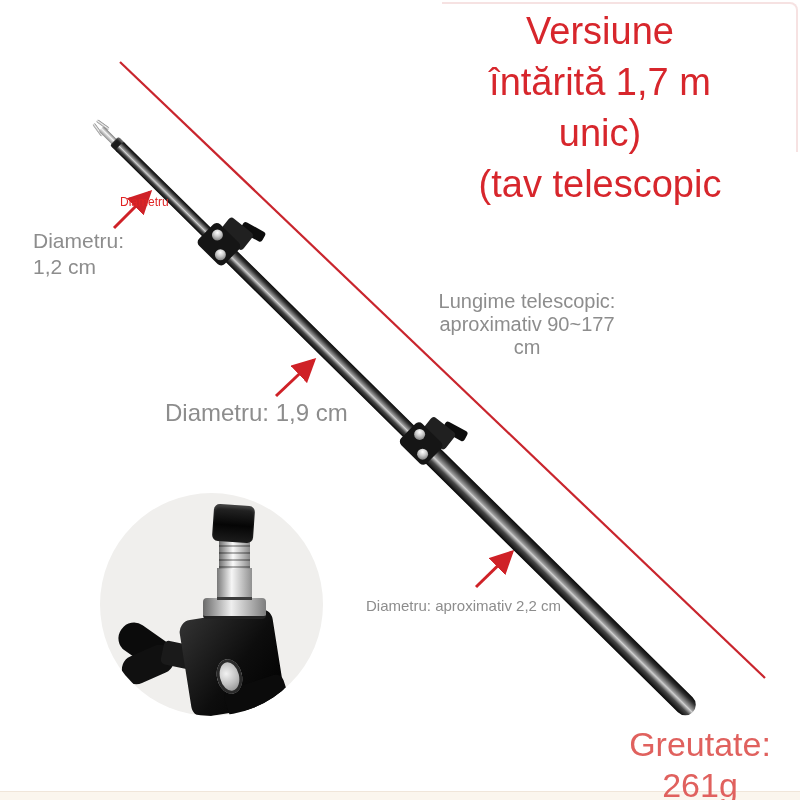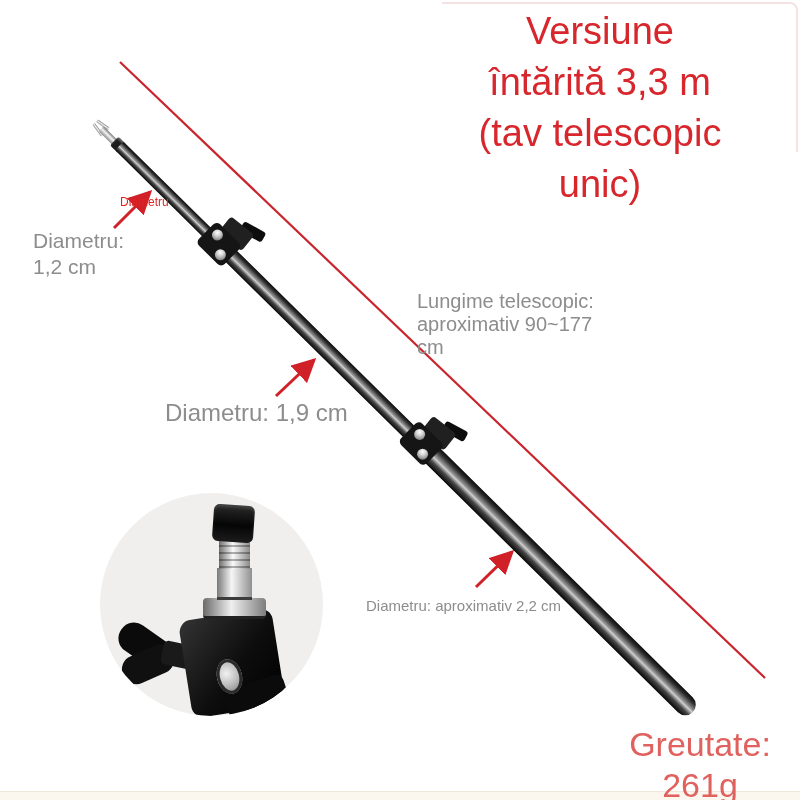--- a/index.html
+++ b/index.html
@@ -89,21 +89,21 @@
   
   .txt { position:absolute; z-index:4; }
   .title-block {
     left:430px; top:6px; width:340px; text-align:center;
     color:var(--title-red,#d7262c); font-size:38px; line-height:51px; font-weight:500;
   }
   .title-block span { display:block; }
   .fixare-label { left:120px; top:195px; font-size:12px; color:var(--accent-red,#e02424); }
   .gray { color:var(--gray-text,#8d8d8d); }
   .dia16-block   { left:33px;  top:228px; width:140px; text-align:left; font-size:21px; line-height:26px; }
-  .lungime-block { left:417px; top:290px; width:220px; font-size:20px; line-height:23px; }
+  .lungime-block { left:417px; top:290px; width:220px; text-align:center; font-size:20px; line-height:23px; }
   .lungime-block span, .dia16-block span, .weight-block span { display:block; }
   .dia19-label { left:153px; top:399px; font-size:24px;margin-left:12px; }
   .dia22-label { left:366px; top:597px; font-size:15px; }
   .weight-block {
     left:590px; top:724px; width:220px; text-align:center;
     color:var(--soft-red,#e0615e); font-size:34px; line-height:41px;
   }
 </style>
 </head>
 <body>
@@ -157,23 +157,23 @@
     <div class="mount-body-ext"></div>
     <div class="spigot-flange"></div>
     <div class="spigot-shaft"></div>
     <div class="spigot-ridged"></div>
     <div class="spigot-cap"></div>
     <div class="mount-button"></div>
   </div>
 
   <div class="txt title-block">
     <span>Versiune</span>
-    <span>întărită 3,3 m</span>
+    <span>întărită 1,7 m</span>
+    <span>unic)</span>
     <span>(tav telescopic</span>
-    <span>unic)</span>
   </div>
 
   <div class="txt fixare-label">Diametru</div>
 
   <div class="txt dia16-block gray">
     <span>Diametru:</span>
     <span>1,2 cm</span>
   </div>
 
   <div class="txt lungime-block gray">

